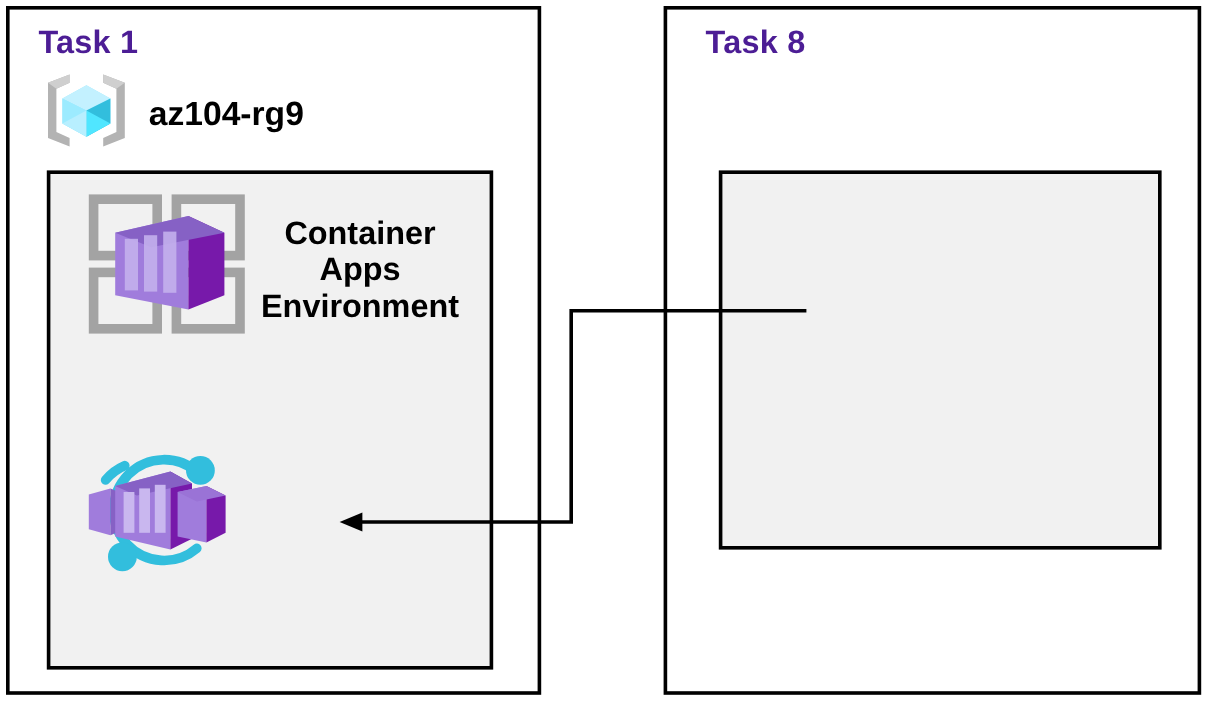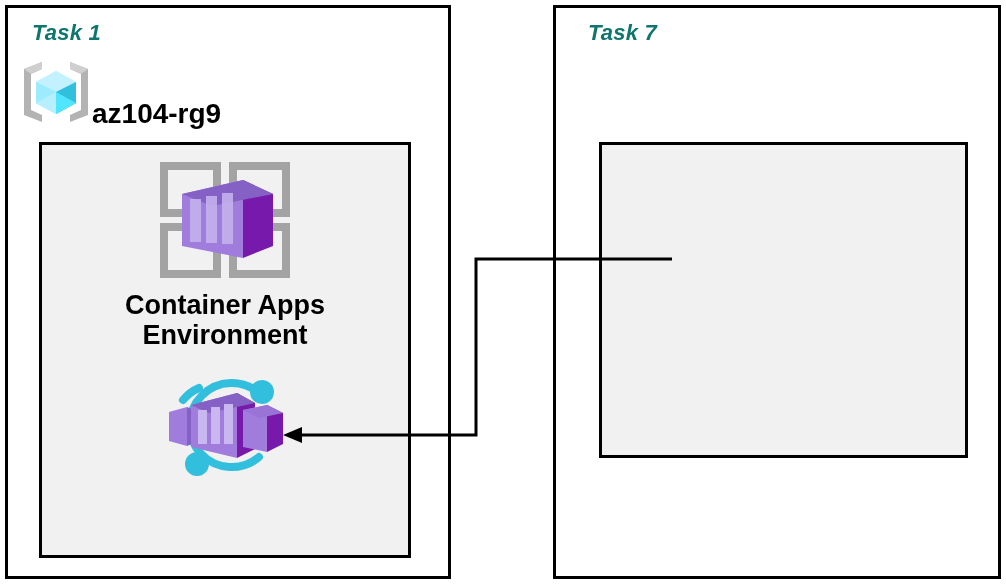--- a/index.html
+++ b/index.html
@@ -23,60 +23,60 @@
     position: absolute;
     background: #ffffff;
     border: 3px solid #000000;
     box-sizing: border-box;
   }
   #task1-panel { left: 5px;   top: 5px; width: 446px; height: 574px; }
   #task2-panel { left: 553px; top: 5px; width: 448px; height: 574px; }
 
   .task-title {
     position: absolute;
-    font-size: 22px;
+    font-size: 27px;
     font-weight: bold;
-    color: #0f766e;
+    color: #4c1d95;
     letter-spacing: 0.2px;
     white-space: nowrap;
-    font-style: italic;
   }
   #task1-title { left: 32px;  top: 20px; }
   #task2-title { left: 588px; top: 20px; }
 
   
   .group-box {
     position: absolute;
     background: #f1f1f1;
     border: 3px solid #000000;
     box-sizing: border-box;
   }
   #env-group  { left: 39px;  top: 142px; width: 372px; height: 416px; }
   #test-group { left: 599px; top: 142px; width: 369px; height: 316px; }
 
   
   #rg-row {
     position: absolute;
-    left: 20px;
+    left: 36px;
     top: 58px;
     display: flex;
-    align-items: flex-end;
+    align-items: center;
+    gap: 16px;
   }
   #rg-label {
     font-size: 28px;
     font-weight: bold;
     color: #000000;
     white-space: nowrap;
   }
 
   
   .node {
     position: absolute;
     display: flex;
-    flex-direction: column;
+    flex-direction: row;
     align-items: center;
   }
   .node-caption {
     font-size: 27px;
     font-weight: bold;
     color: #000000;
     text-align: center;
     line-height: 1.12;
     white-space: pre-line;
     margin-top: 4px;
@@ -179,21 +179,21 @@
         <rect x="65" y="32" width="9" height="40" fill="#c9b7ef"></rect>
 
         <path d="M84 38 L108 33 L108 80 L84 75 Z" fill="#a07cdc"></path>
         <path d="M108 33 L124 41 L124 72 L108 80 Z" fill="#7719aa"></path>
         <path d="M84 38 L108 33 L124 41 L100 46 Z" fill="#9a73d6"></path>
       </svg>
     </span>
   </div>
 
   <div class="task-panel" id="task2-panel"></div>
-  <div class="task-title" id="task2-title">Task 7</div>
+  <div class="task-title" id="task2-title">Task 8</div>
 
   <div class="group-box" id="test-group"></div>
 
 
   <svg id="connector">
     <polyline points="672,259 476,259 476,435 296,435" fill="none" stroke="#000000" stroke-width="3"></polyline>
     <polygon points="283,435 302,427 302,443" fill="#000000"></polygon>
   </svg>
 
 </div>

